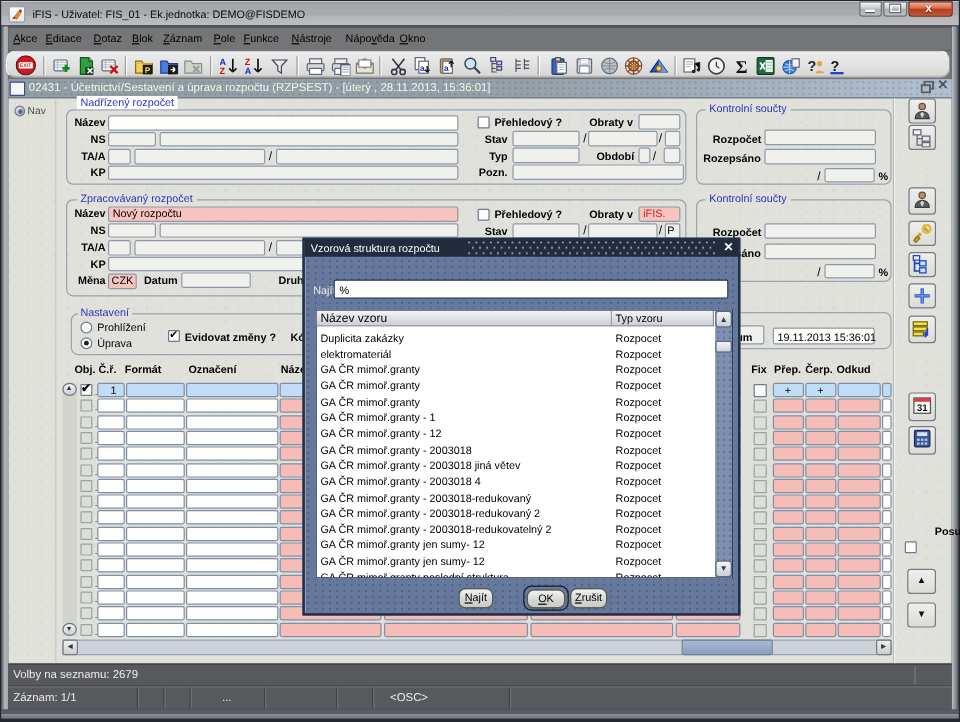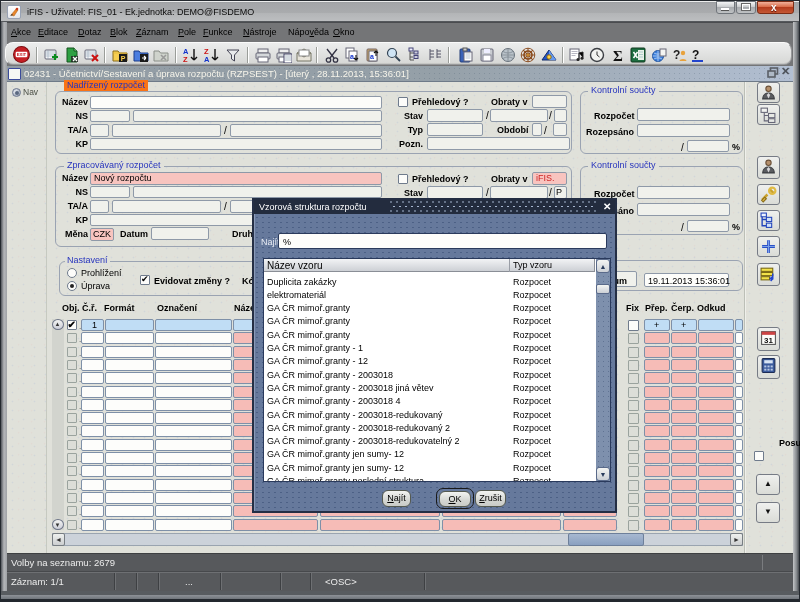--- a/index.html
+++ b/index.html
@@ -293,21 +293,21 @@
 <div class="abs txt " style="left:781px;top:66px;font-size:11px;color:#4e535a;font-weight:bold">✕</div>
 <div class="abs" style="left:7px;top:82px;width:786px;height:471px;background:#e0e1da;background-image:radial-gradient(circle,rgba(120,150,220,.14) .7px,transparent 1.1px),radial-gradient(circle,rgba(230,150,150,.1) .7px,transparent 1.1px);background-size:11px 9px,13px 11px;background-position:0 0,5px 4px"></div>
 <div class="abs " style="left:46px;top:82px;width:1px;height:471px;background:#c6c9c0"></div>
 <div class="abs " style="left:744px;top:82px;width:1px;height:471px;background:#bcbfb7"></div>
 <div class="abs " style="left:745px;top:82px;width:1px;height:471px;background:#eff0eb"></div>
 <div class="abs " style="left:10px;top:85px;width:32px;height:15px;"></div>
 <div class="abs" style="left:12px;top:88px;width:9px;height:9px;border-radius:50%;background:radial-gradient(circle at 35% 35%,#e8ecf2,#8d99ad);border:1px solid #6d7890"></div>
 <div class="abs" style="left:14.5px;top:90.5px;width:4px;height:4px;border-radius:50%;background:#5a6880"></div>
 <div class="abs txt " style="left:23px;top:87px;font-size:8.5px;color:#4a4f46">Nav</div>
 <div class="abs grp" style="left:55px;top:91px;width:517px;height:63px;"></div>
-<div class="abs txt blue" style="left:64px;top:80px;background:#f97316;padding:0 3px">Nadřízený rozpočet</div>
+<div class="abs txt blue" style="left:64px;top:80px;background:#ffffff;padding:0 3px">Nadřízený rozpočet</div>
 <div class="abs txt b" style="left:44px;top:97px;width:44px;text-align:right">Název</div>
 <div class="abs txt b" style="left:44px;top:111px;width:44px;text-align:right">NS</div>
 <div class="abs txt b" style="left:44px;top:125px;width:44px;text-align:right">TA/A</div>
 <div class="abs txt b" style="left:44px;top:139px;width:44px;text-align:right">KP</div>
 <div class="abs fldw" style="left:90px;top:96px;width:292px;height:13px;"></div>
 <div class="abs fld" style="left:90px;top:110px;width:40px;height:12px;"></div>
 <div class="abs fld" style="left:133px;top:110px;width:249px;height:12px;"></div>
 <div class="abs fld" style="left:90px;top:124px;width:19px;height:13px;"></div>
 <div class="abs fld" style="left:112px;top:124px;width:109px;height:13px;"></div>
 <div class="abs txt " style="left:224px;top:125px;font-size:10px">/</div>

